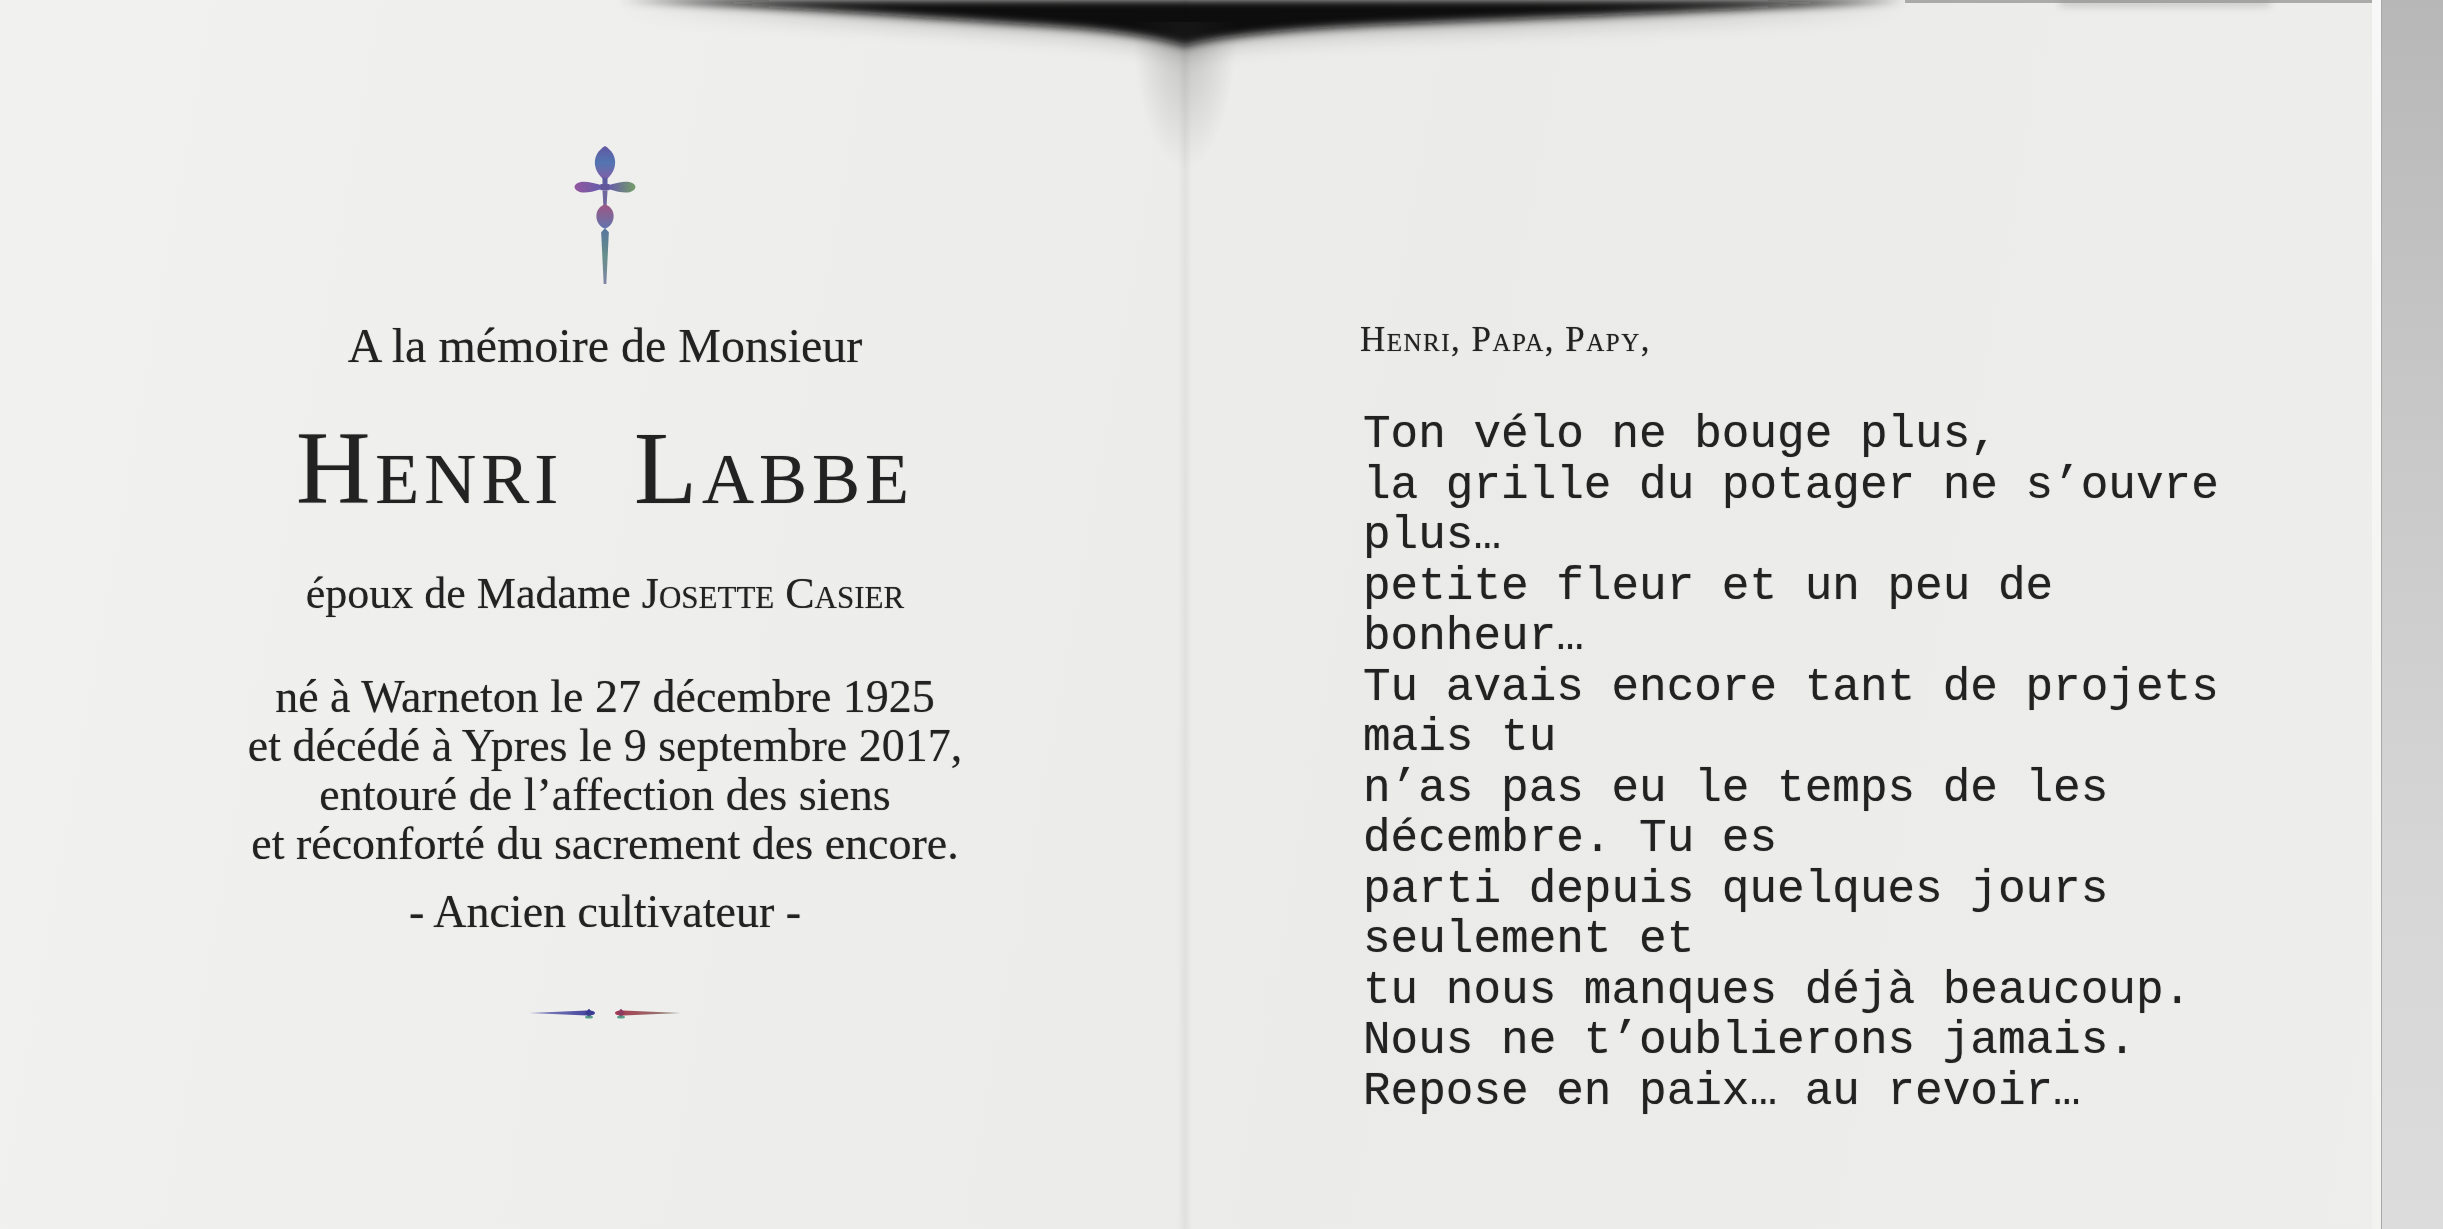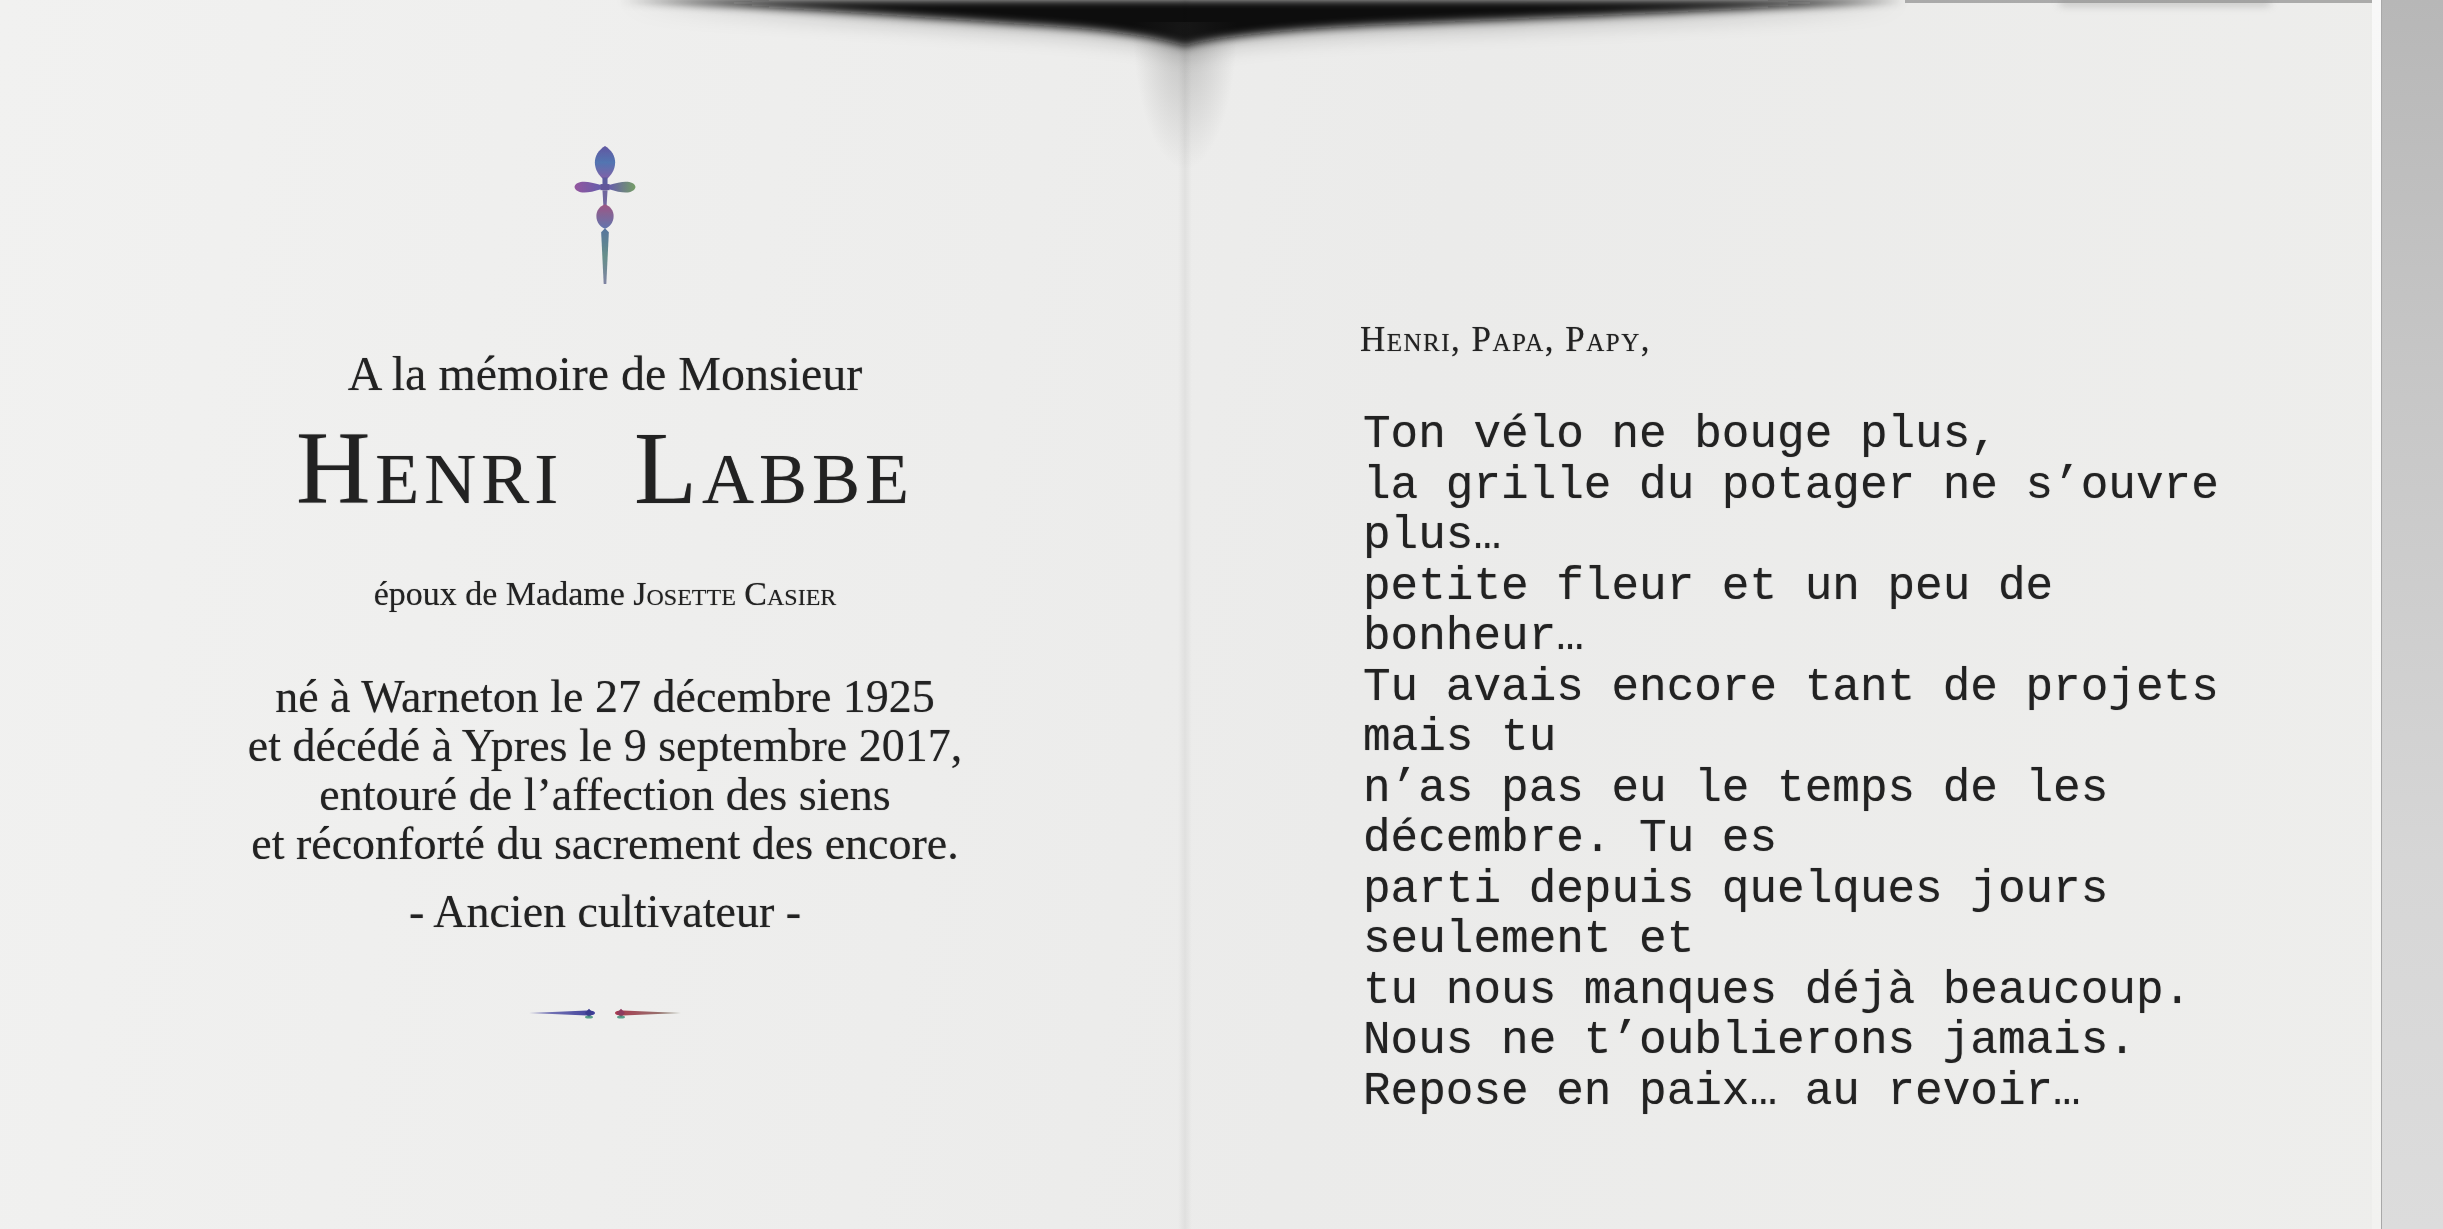--- a/index.html
+++ b/index.html
@@ -10,28 +10,28 @@
     background:linear-gradient(100deg,#f1f1f0 0%,#ededec 40%,#ebebea 56%,#eeeeec 100%);
     font-family:"Liberation Serif","DejaVu Serif",serif;
     color:#222;
   }
   .ink{ text-shadow:0 0 1px rgba(34,34,34,0.5); }
   .abs{ position:absolute; }
   .center{ text-align:center; }
   .sc{ font-variant:small-caps; }
 
   
-  .intro-line{ left:170px; top:320px; width:870px; font-size:48px; line-height:52px;margin-top:28px; }
+  .intro-line{ left:170px; top:320px; width:870px; font-size:48px; line-height:52px; }
   .deceased-name{
     left:130px; top:413px; width:950px;
     font-size:103px; line-height:110px;
     font-variant:small-caps;
     letter-spacing:5px; word-spacing:40px;
   }
-  .spouse-line{ left:170px; top:566px; width:870px; font-size:34px; line-height:56px; }
+  .spouse-line{ left:170px; top:566px; width:870px; font-size:44px; line-height:56px; }
   .bio-block{ left:170px; top:672px; width:870px; font-size:46px; line-height:49px; }
   .occupation-line{ left:170px; top:887px; width:870px; font-size:46px; line-height:49px; }
 
   
   .salutation-line{ left:1360px; top:315px; width:900px; font-size:35px; line-height:49px; letter-spacing:1.5px; }
   .message-block{ left:1363px; top:410px; width:880px; font-size:46px; line-height:50.5px;font-family:Liberation Mono, monospace; }
 
   
   .scanner-strip{
     left:2381px; top:0; width:62px; height:1229px;

